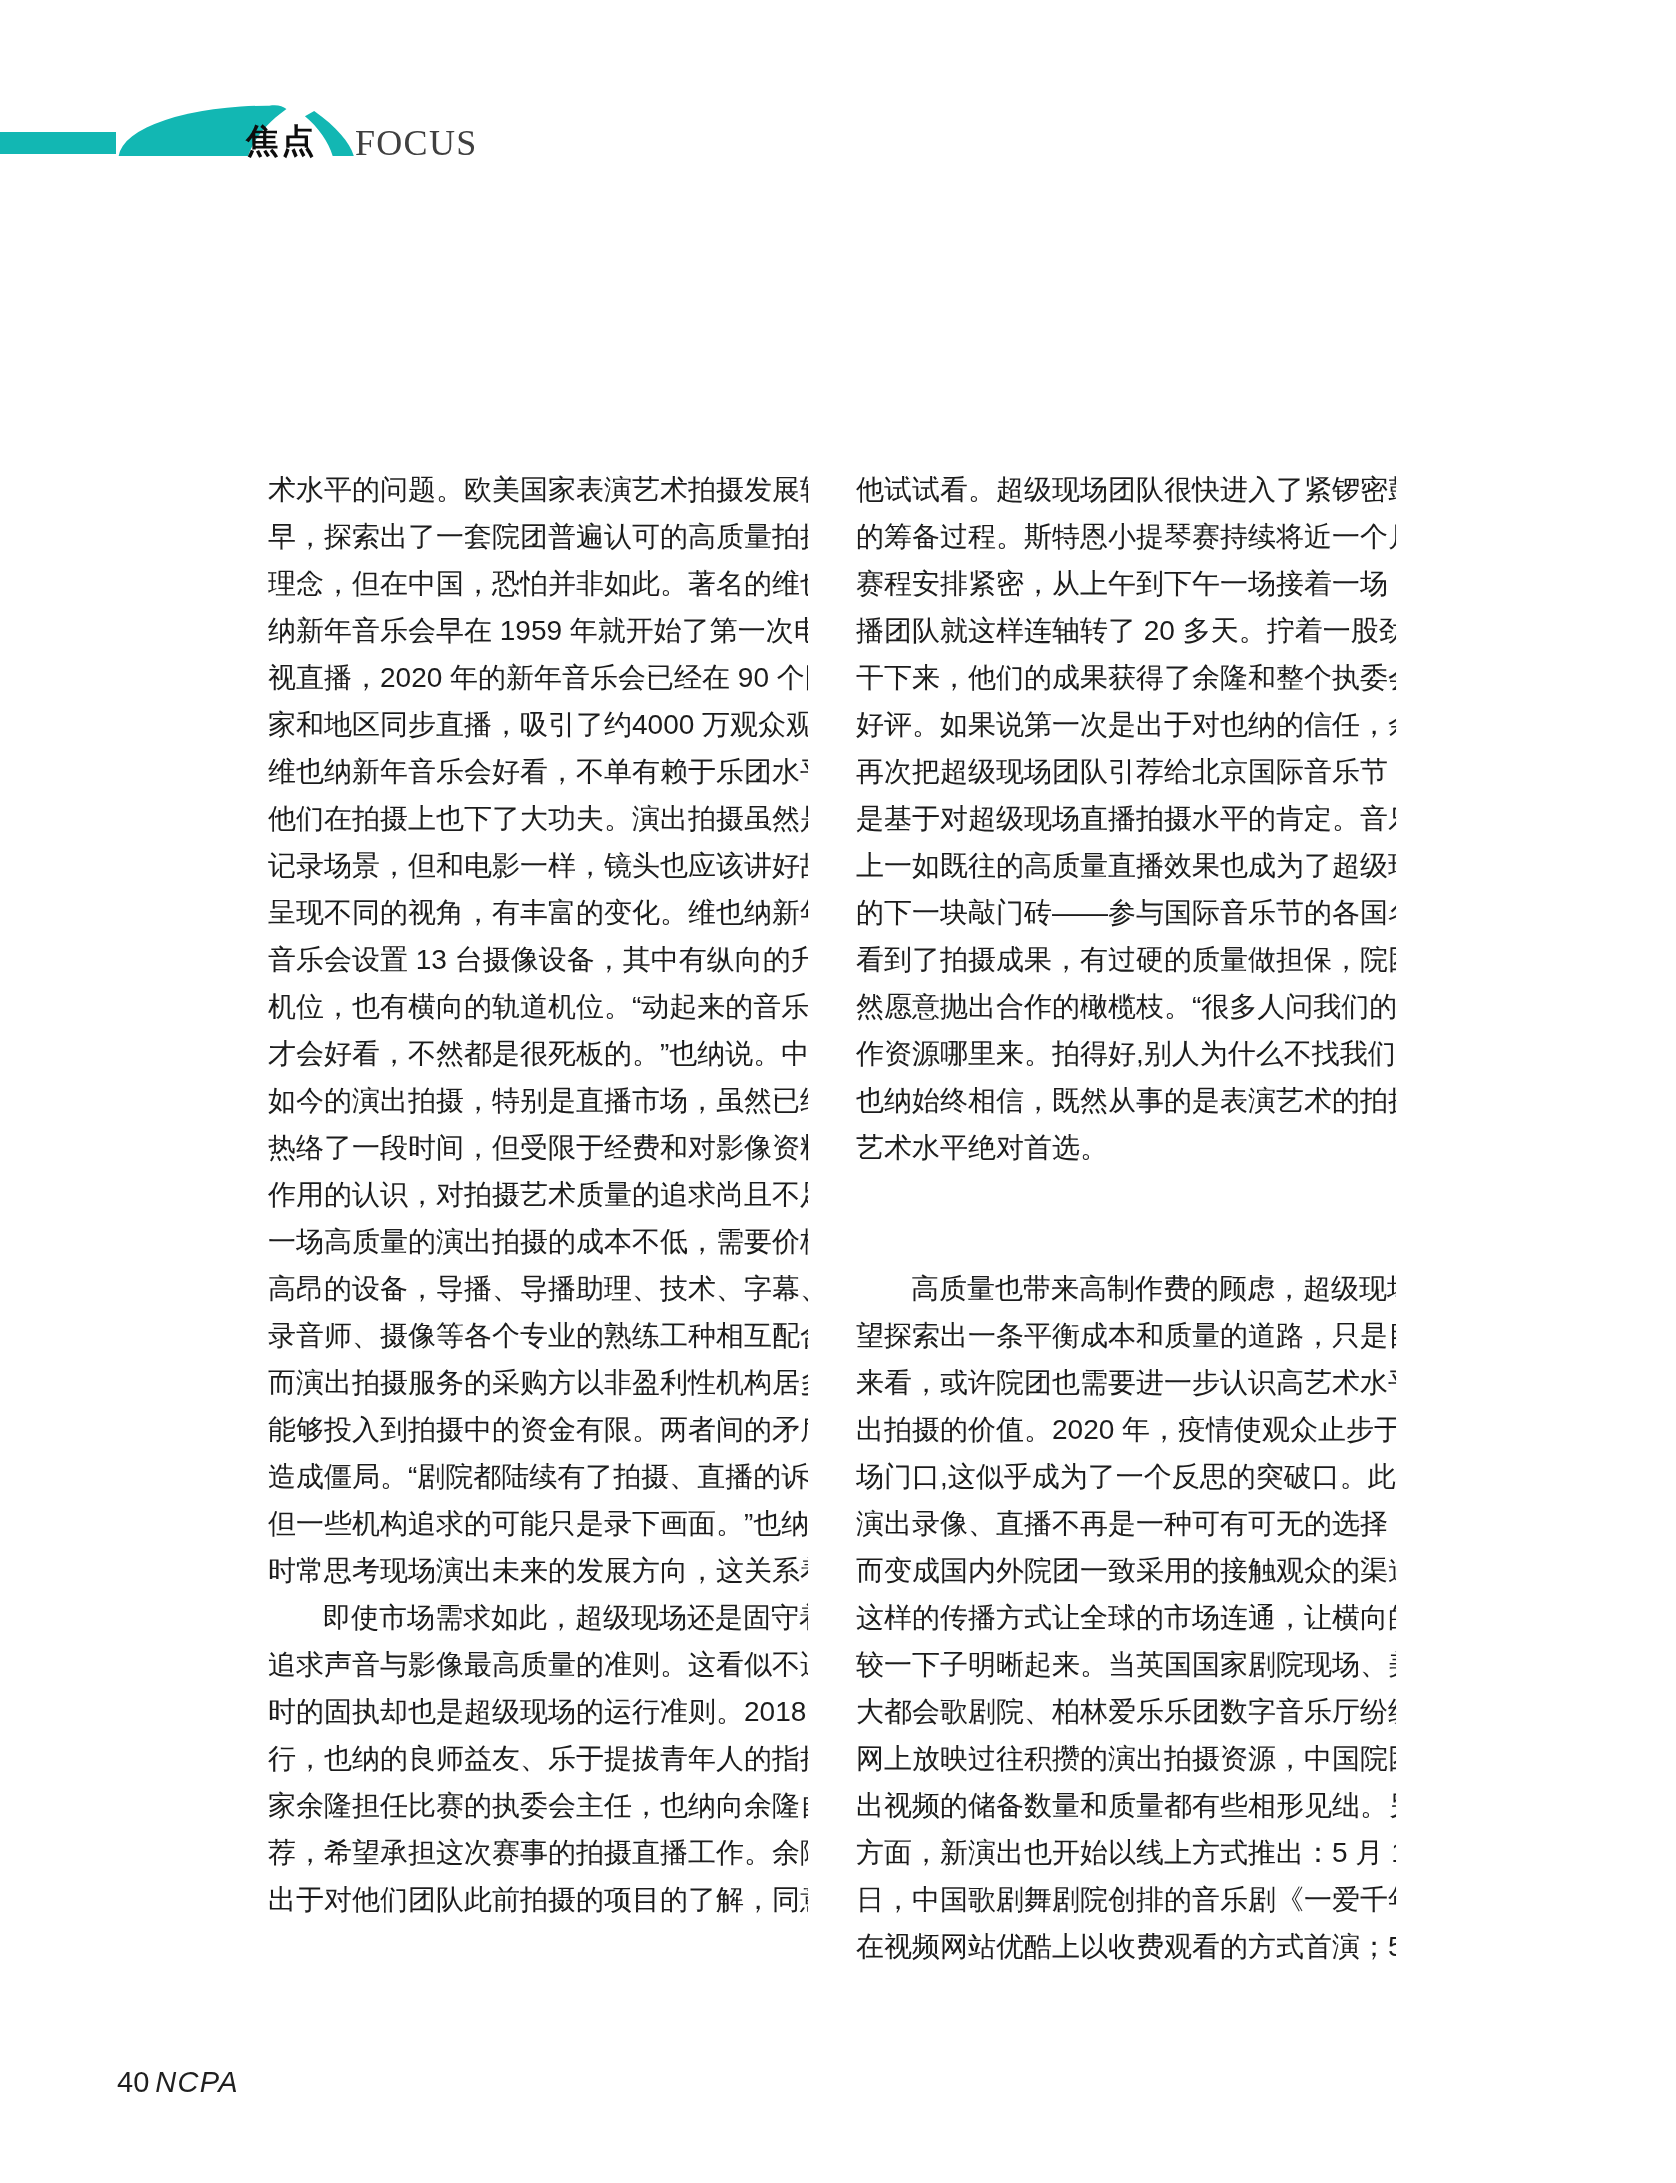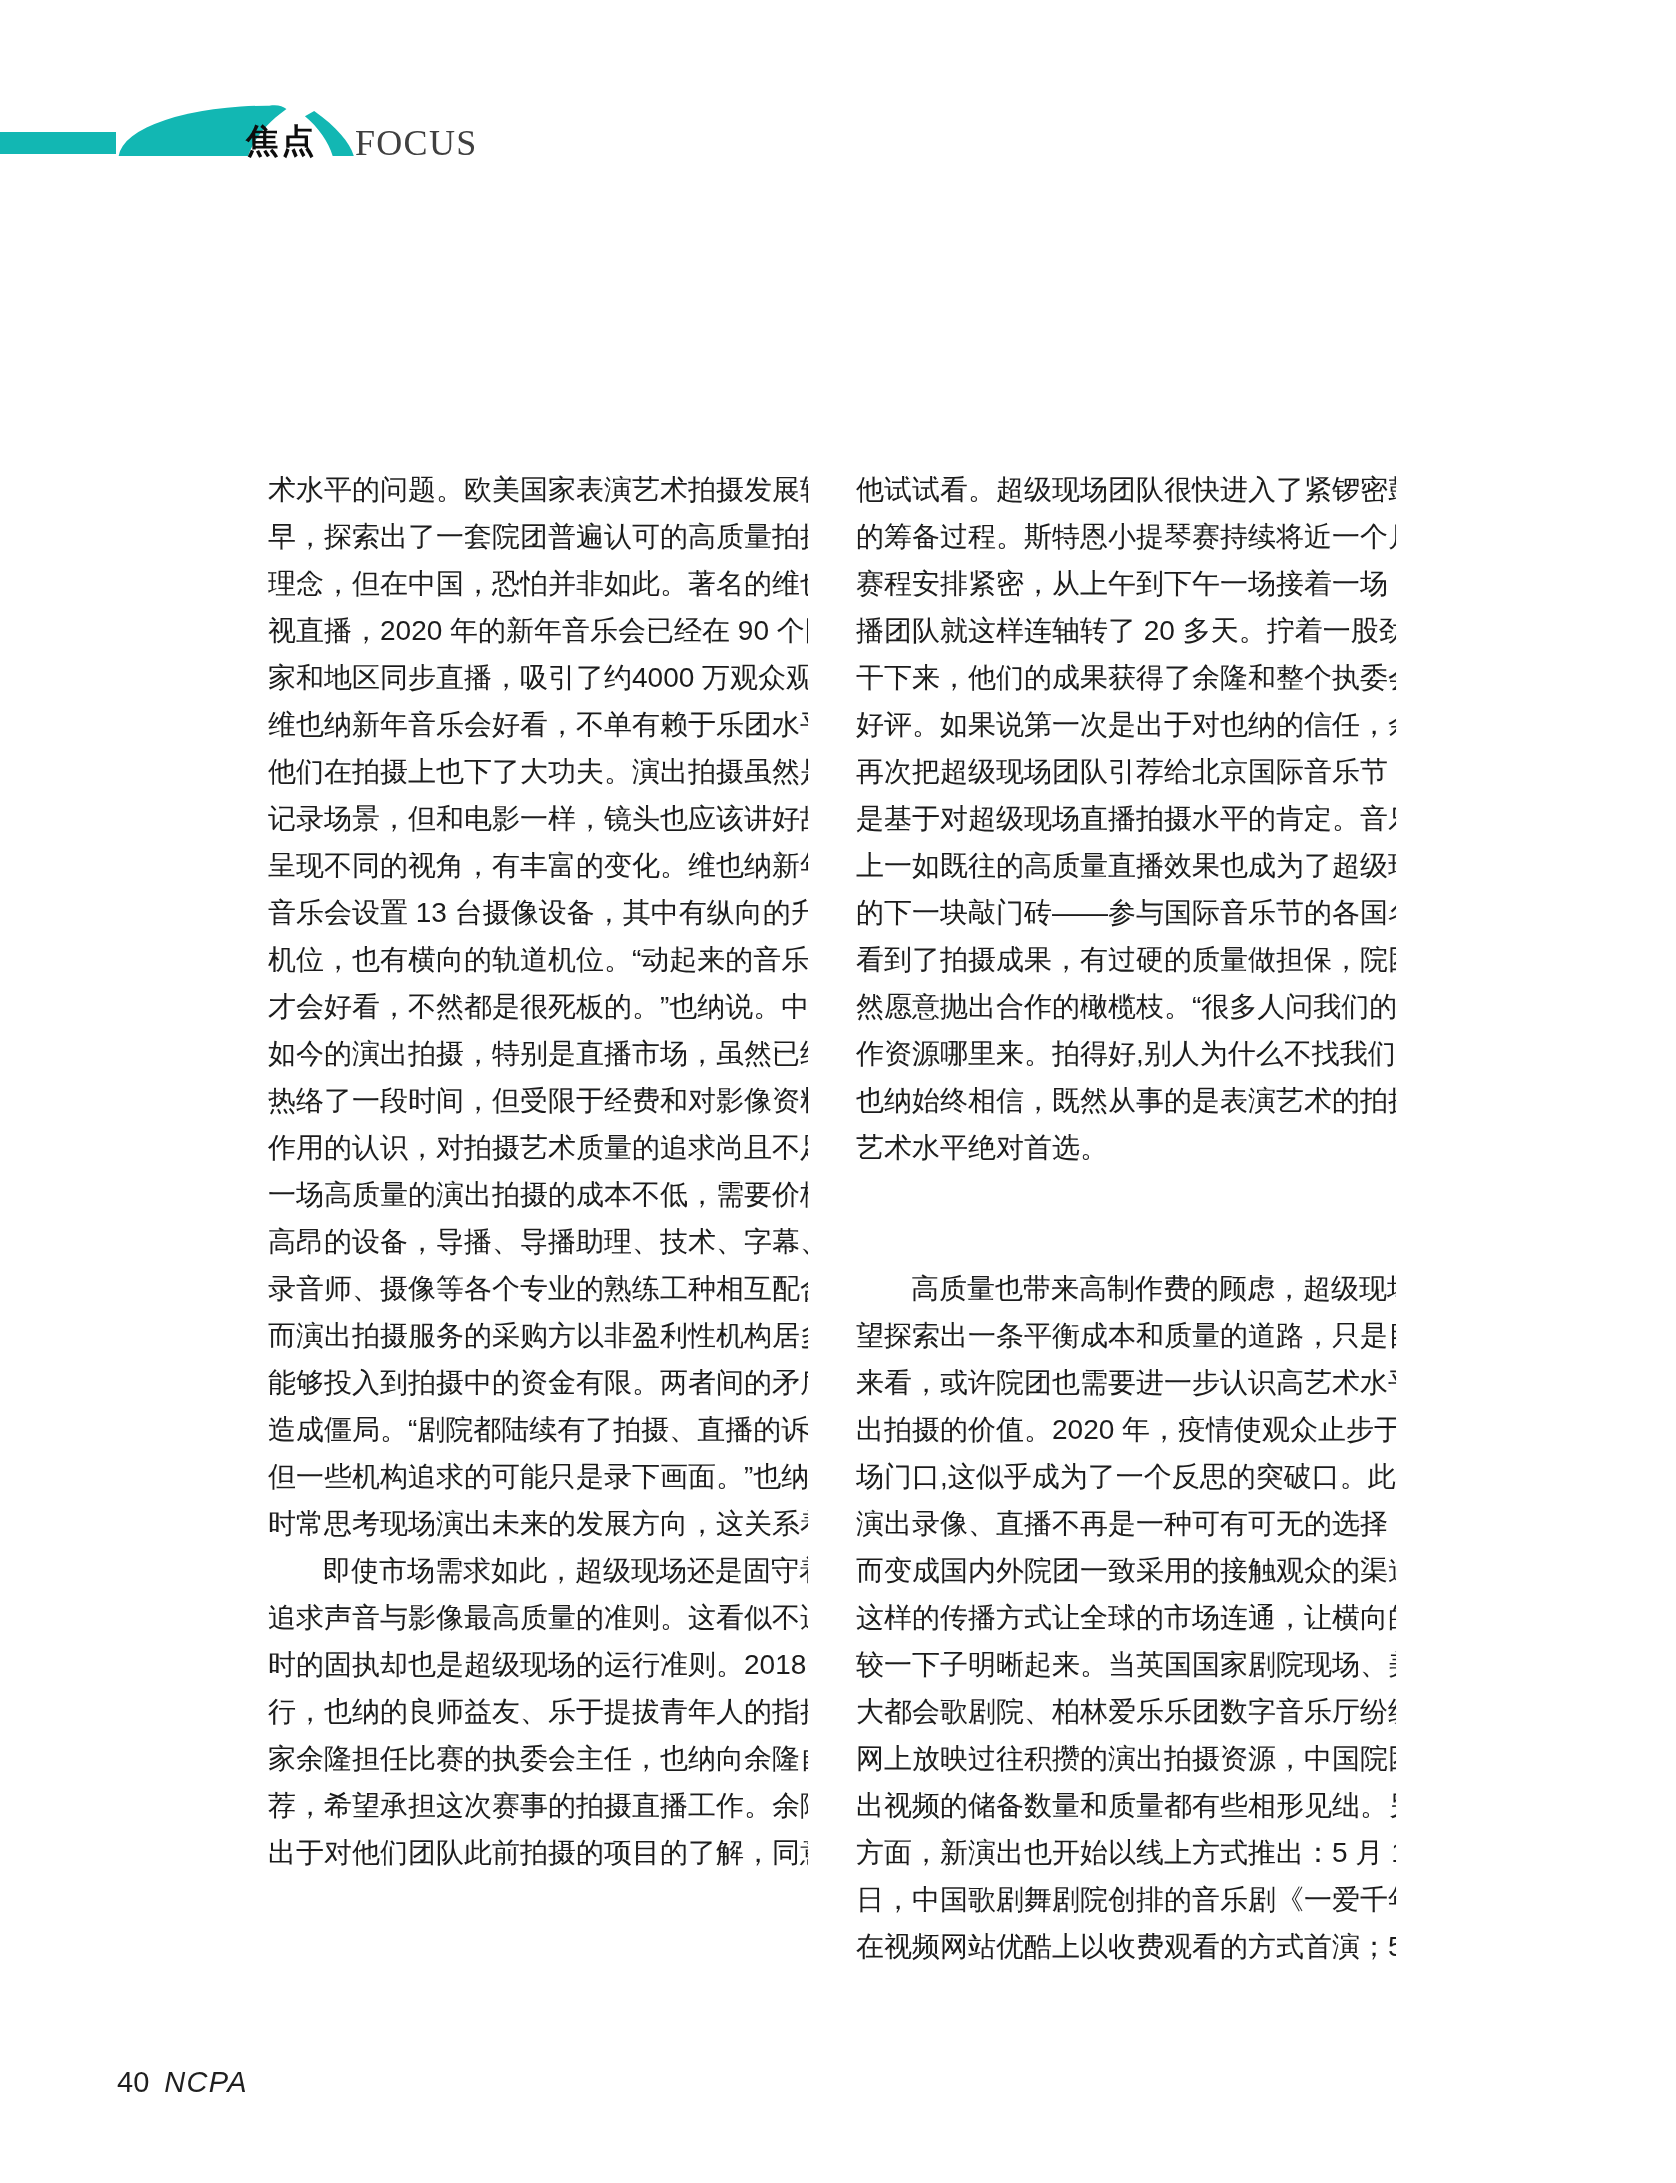--- a/index.html
+++ b/index.html
@@ -30,21 +30,21 @@
   }
   .tl.end{text-align-last:left;}
   .tl.ind{text-indent:55px;}
   .sp{height:47px;}
   .sec-head{
     height:47px;line-height:47px;font-size:30px;font-weight:700;color:#000;
     white-space:nowrap;
   }
   
   .footer{
-    position:absolute;left:117px;top:2068px;display:flex;gap:15px;align-items:center;
+    position:absolute;left:117px;top:2068px;display:flex;gap:6px;align-items:center;
     font-size:29px;line-height:1;color:#1f1f1f;
   }
   .footer .mag{letter-spacing:1.3px;font-style:italic;}
 </style>
 </head>
 <body>
 
 <div class="page">
 
   <div class="hbar"></div>
@@ -53,20 +53,21 @@
     <path d="M 4 80 A 225 80 0 0 1 232 4 C 243 2 252 4 258 9 C 226 32 208 56 200 80 Z" fill="#12b7b3"></path>
     <path d="M 300 12 C 334 36 354 60 360 80 L 328 80 C 322 60 306 36 286 20 Z" fill="#12b7b3"></path>
   </svg>
   <div class="logo-cn">焦点</div>
   <div class="logo-en">FOCUS</div>
 
   <div class="col" id="colL">
       <div class="tl">术水平的问题。欧美国家表演艺术拍摄发展较</div>
       <div class="tl">早，探索出了一套院团普遍认可的高质量拍摄</div>
       <div class="tl">理念，但在中国，恐怕并非如此。著名的维也</div>
+      <div class="tl">纳新年音乐会早在 1959 年就开始了第一次电</div>
       <div class="tl">视直播，2020 年的新年音乐会已经在 90 个国</div>
       <div class="tl">家和地区同步直播，吸引了约4000 万观众观看。</div>
       <div class="tl">维也纳新年音乐会好看，不单有赖于乐团水平，</div>
       <div class="tl">他们在拍摄上也下了大功夫。演出拍摄虽然是</div>
       <div class="tl">记录场景，但和电影一样，镜头也应该讲好故事，</div>
       <div class="tl">呈现不同的视角，有丰富的变化。维也纳新年</div>
       <div class="tl">音乐会设置 13 台摄像设备，其中有纵向的升降</div>
       <div class="tl">机位，也有横向的轨道机位。“动起来的音乐会</div>
       <div class="tl">才会好看，不然都是很死板的。”也纳说。中国</div>
       <div class="tl">如今的演出拍摄，特别是直播市场，虽然已经</div>

